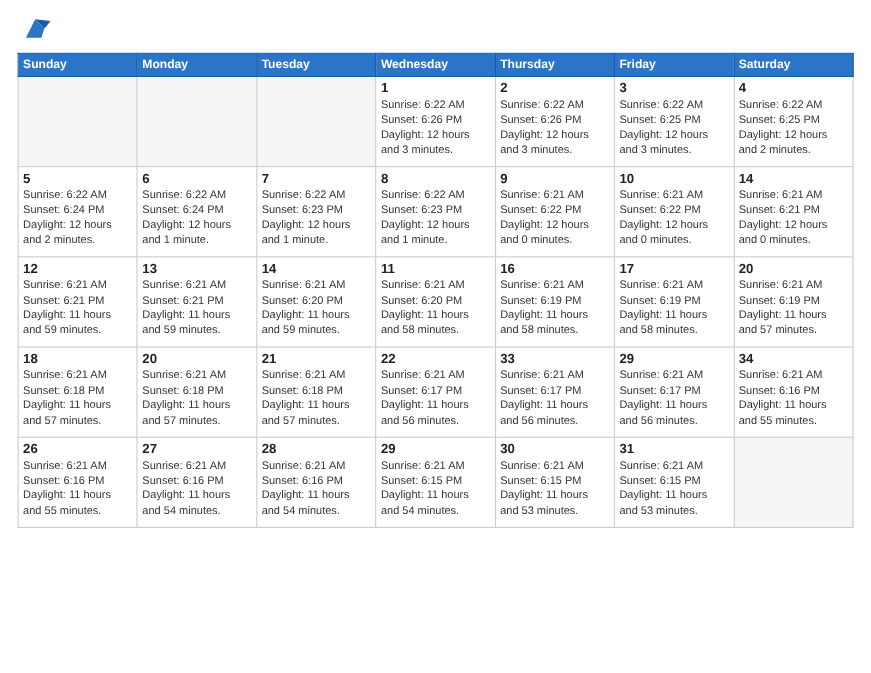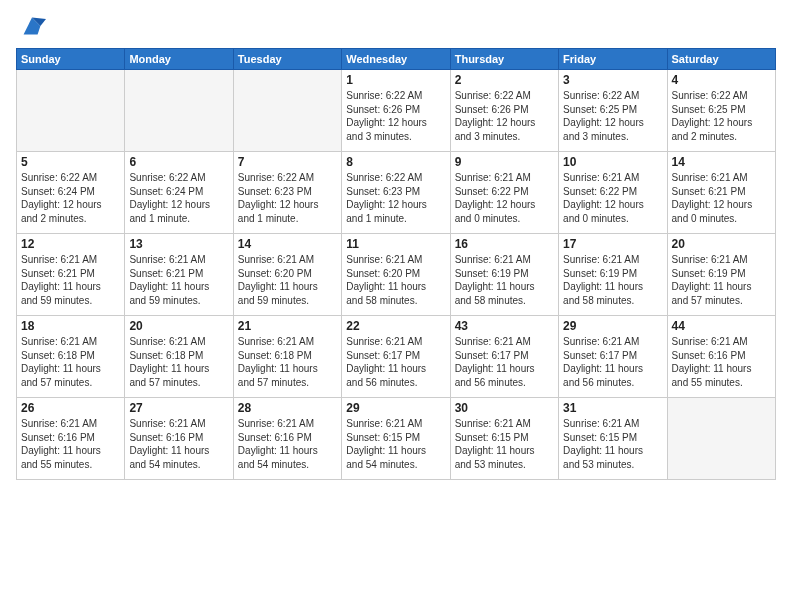--- a/index.html
+++ b/index.html
@@ -218,29 +218,29 @@
           </td>
           <td>
             <span class="day-number">21</span>
             <div class="day-info">Sunrise: 6:21 AM<br>Sunset: 6:18 PM<br>Daylight: 11 hours<br>and 57 minutes.</div>
           </td>
           <td>
             <span class="day-number">22</span>
             <div class="day-info">Sunrise: 6:21 AM<br>Sunset: 6:17 PM<br>Daylight: 11 hours<br>and 56 minutes.</div>
           </td>
           <td>
-            <span class="day-number">43</span>
+            <span class="day-number">33</span>
             <div class="day-info">Sunrise: 6:21 AM<br>Sunset: 6:17 PM<br>Daylight: 11 hours<br>and 56 minutes.</div>
           </td>
           <td>
             <span class="day-number">29</span>
             <div class="day-info">Sunrise: 6:21 AM<br>Sunset: 6:17 PM<br>Daylight: 11 hours<br>and 56 minutes.</div>
           </td>
           <td>
-            <span class="day-number">44</span>
+            <span class="day-number">34</span>
             <div class="day-info">Sunrise: 6:21 AM<br>Sunset: 6:16 PM<br>Daylight: 11 hours<br>and 55 minutes.</div>
           </td>
         </tr>
         <tr>
           <td>
             <span class="day-number">26</span>
             <div class="day-info">Sunrise: 6:21 AM<br>Sunset: 6:16 PM<br>Daylight: 11 hours<br>and 55 minutes.</div>
           </td>
           <td>
             <span class="day-number">27</span>

